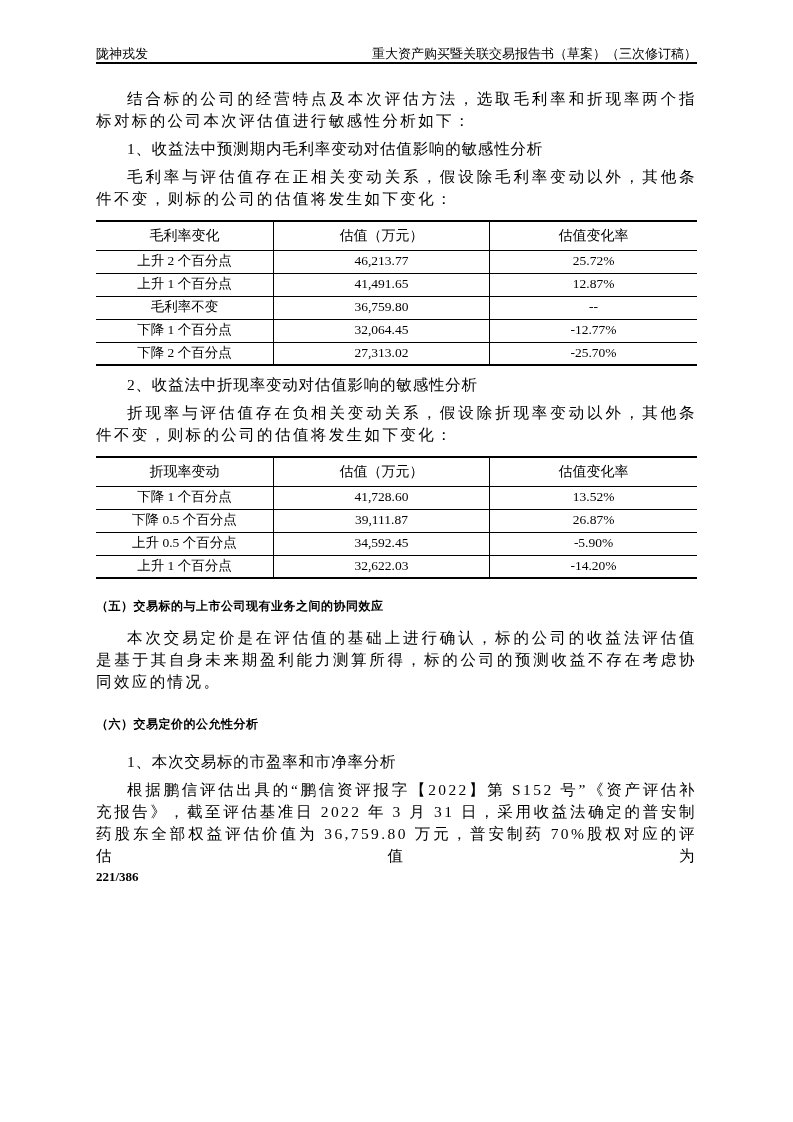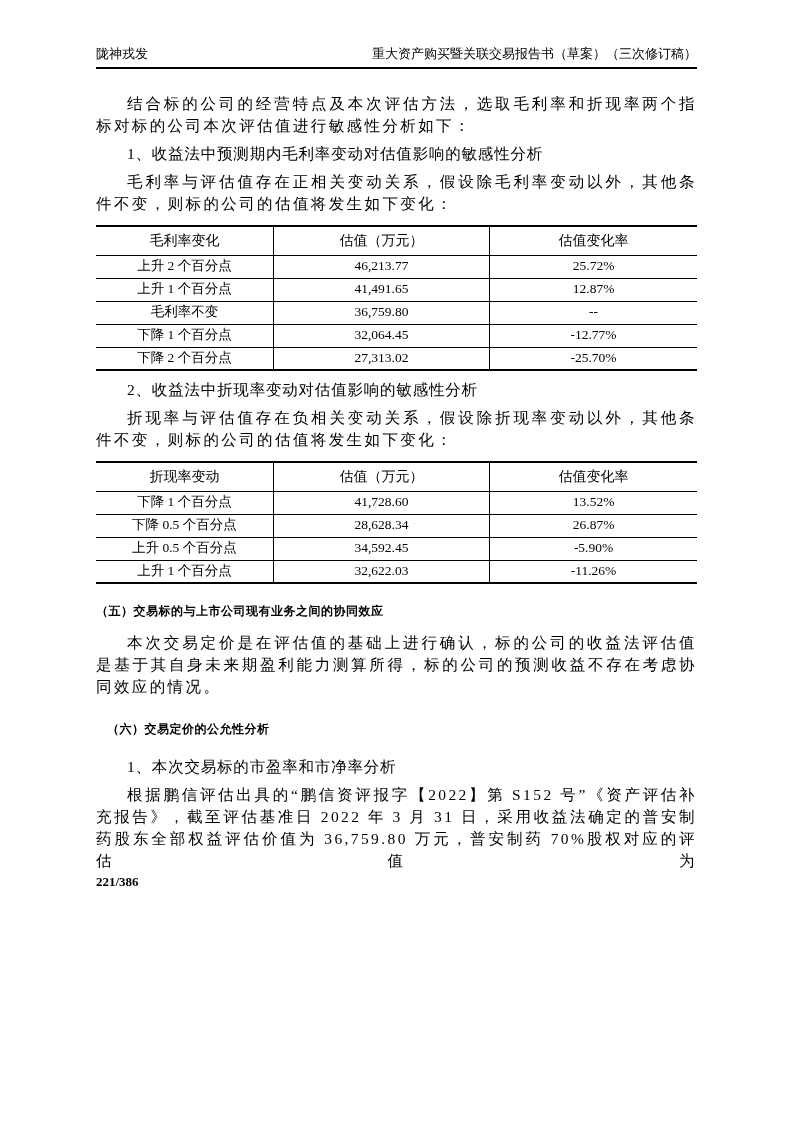--- a/index.html
+++ b/index.html
@@ -14,21 +14,20 @@
     padding: 46px 96px 0 96px;
     position: relative;
     overflow: hidden;
   }
   .doc-header {
     display: flex;
     justify-content: space-between;
     align-items: flex-start;
     font-size: 13px;
     line-height: 16px;
-    padding-bottom: 5px;
     border-bottom: 2px solid #000;
     margin-bottom: 24px;
     gap: 36px;
   }
   .doc-header .hdr-left  { white-space: nowrap; }
   .doc-header .hdr-right { white-space: nowrap; }
 
   p.body-text {
     margin: 0;
     font-size: 15.5px;
@@ -49,21 +48,21 @@
   }
 
   h2.section-heading {
     margin: 12px 0 6px 0;
     font-family: "Liberation Sans", sans-serif;
     font-weight: bold;
     font-size: 12px;
     line-height: 30px;
     letter-spacing: 0.5px;
   }
-  h2.h6-heading { margin-top: 16px; margin-bottom: 6px; margin-left: 11px; }
+  h2.h6-heading { margin-top: 16px; margin-bottom: 6px; }
 
   table.data-table {
     width: 100%;
     border-collapse: collapse;
     border-top: 2.5px solid #000;
     border-bottom: 2.5px solid #000;
     margin-top: 10px;
     table-layout: fixed;
   }
   table.data-table th {
@@ -178,32 +177,32 @@
         </tr>
       </thead>
       <tbody>
         <tr>
           <td>下降 1 个百分点</td>
           <td>41,728.60</td>
           <td>13.52%</td>
         </tr>
         <tr>
           <td>下降 0.5 个百分点</td>
-          <td>28,628.34</td>
+          <td>39,111.87</td>
           <td>26.87%</td>
         </tr>
         <tr>
           <td>上升 0.5 个百分点</td>
           <td>34,592.45</td>
           <td>-5.90%</td>
         </tr>
         <tr>
           <td>上升 1 个百分点</td>
           <td>32,622.03</td>
-          <td>-11.26%</td>
+          <td>-14.20%</td>
         </tr>
       </tbody>
     </table>
 
   <h2 class="section-heading">（五）交易标的与上市公司现有业务之间的协同效应</h2>
 
   <p class="body-text">本次交易定价是在评估值的基础上进行确认，标的公司的收益法评估值是基于其自身未来期盈利能力测算所得，标的公司的预测收益不存在考虑协同效应的情况。</p>
 
   <h2 class="section-heading h6-heading">（六）交易定价的公允性分析</h2>
 

